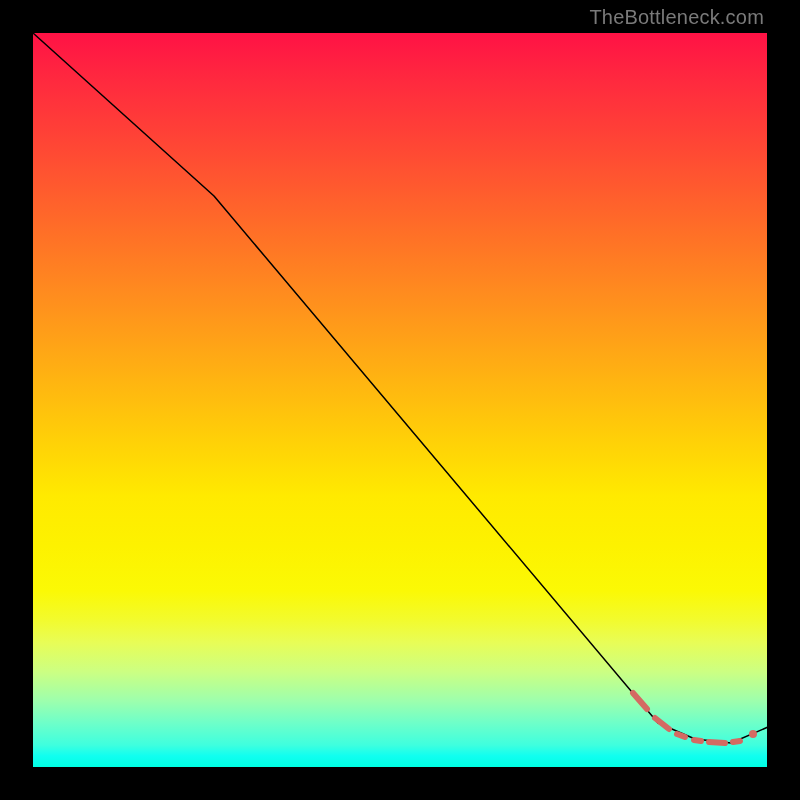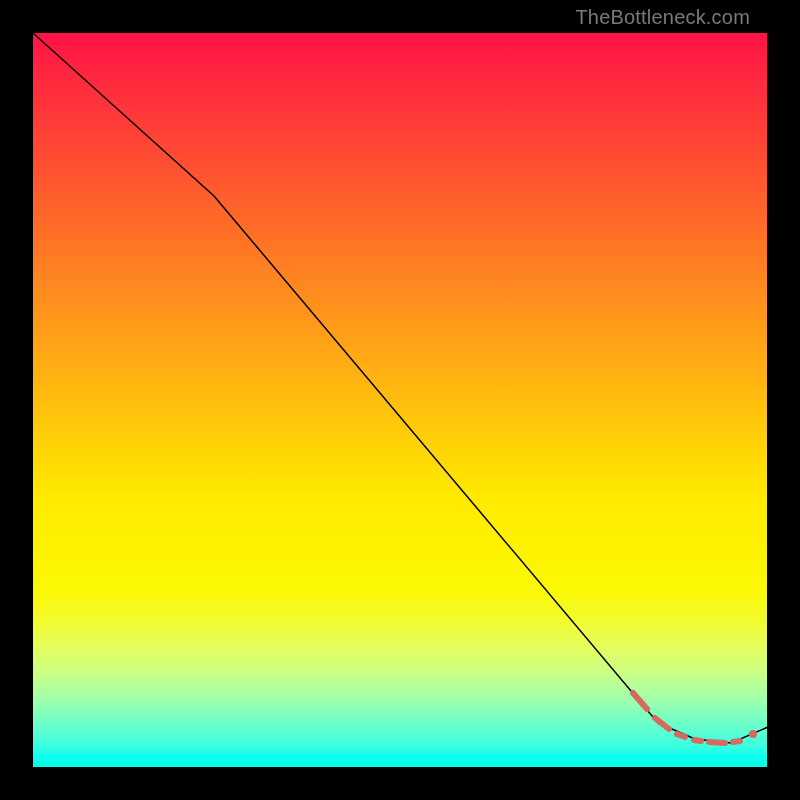--- a/index.html
+++ b/index.html
@@ -41,21 +41,21 @@
       #9dffad 91%,
       #6effc9 94%,
       #3fffde 97%,
       #10fff0 98.5%,
       #00ffe4 100%
     );
   }
   .watermark {
     position: absolute;
     top: 6px;
-    right: 50px;
+    right: 36px;
     color: #7a7a7a;
     font-size: 20px;
     letter-spacing: 0.2px;
     user-select: none;
   }
   svg.overlay {
     position: absolute;
     left: 33px;
     top: 33px;
     width: 734px;

